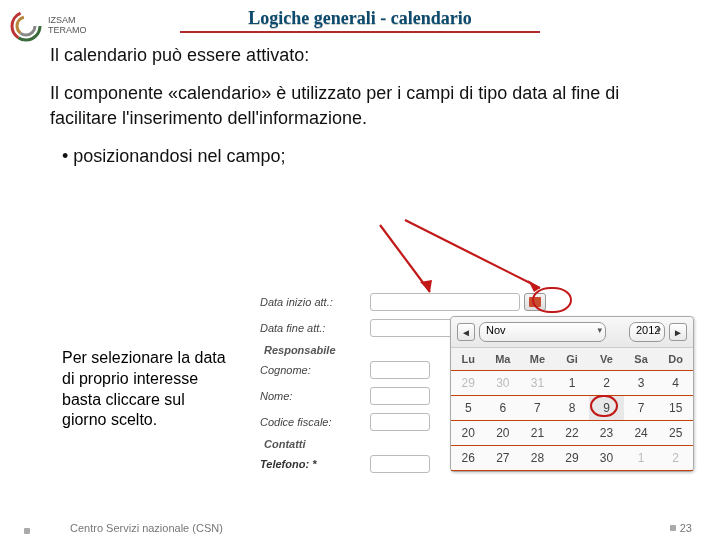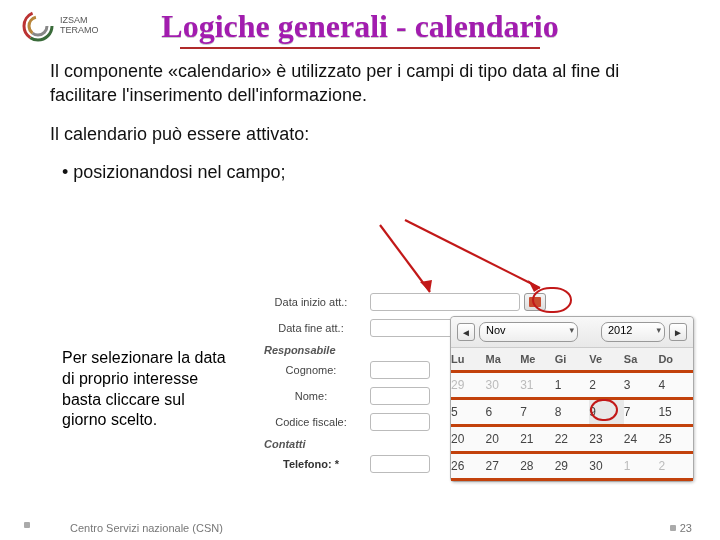--- a/index.html
+++ b/index.html
@@ -5,32 +5,32 @@
   * { box-sizing: border-box; margin: 0; padding: 0; }
   body {
     width: 720px; height: 540px;
     font-family: Arial, Helvetica, sans-serif;
     background: #fff;
     position: relative;
     overflow: hidden;
   }
   .logo {
     position: absolute;
-    top: 6px; left: 20px;
+    top: 6px; left: 8px;
     width: 90px; height: 40px;
     display: flex; align-items: center;
   }
   .logo-spiral {
     width: 36px; height: 36px; position: relative;
   }
   .logo-text { font-size: 9px; color: #555; line-height: 1.1; margin-left: 4px; }
   .slide-title {
     font-family: "Times New Roman", serif;
-    font-size: 32px;
-    color: #a21caf;
+    font-size: 18px;
+    color: #0c4a6e;
     text-align: center;
     padding-top: 8px;
     text-shadow: 0 1px 0 #ccc;
   }
   .title-underline {
     width: 360px; height: 2px;
     background: #b02a2a;
     margin: 2px auto 10px auto;
   }
   .body-text {
@@ -50,21 +50,21 @@
     line-height: 1.3;
   }
   .form-mock {
     position: absolute;
     top: 290px; left: 260px;
     width: 440px;
     font-size: 11px;
     color: #444;
   }
   .form-row { display: flex; align-items: center; height: 24px; margin-bottom: 2px; }
-  .form-label { width: 110px; text-align: center; padding-right: 8px; }
+  .form-label { width: 110px; text-align: left; padding-right: 8px; font-style: italic; }
   .form-input {
     height: 18px; border: 1px solid #bbb; border-radius: 3px;
     background: #fff; flex: 0 0 auto;
   }
   .cal-btn {
     width: 22px; height: 18px;
     border: 1px solid #999; border-radius: 3px;
     background: linear-gradient(#f5f5f5,#ddd);
     margin-left: 4px;
     display: flex; align-items: center; justify-content: center;
@@ -99,25 +99,25 @@
   .cal-select {
     height: 20px; border: 1px solid #999; border-radius: 7px;
     background: linear-gradient(#fff,#eee);
     font-size: 11px; padding: 1px 14px 1px 6px;
     position: relative;
   }
   .cal-select::after {
     content: "▾"; position: absolute; right: 3px; top: 2px; font-size: 9px; color: #555;
   }
   .cal-month { flex: 1; }
-  .cal-year { width: 64px; margin-left: 19px; }
+  .cal-year { width: 36px; margin-left: 19px; }
   .cal-grid { width: 100%; border-collapse: collapse; }
   .cal-grid th, .cal-grid td {
-    text-align: left; padding: 5px 0;
-    border-bottom: 3px solid #c2410c;
+    text-align: center; padding: 5px 0;
+    border-bottom: 1px solid #c2410c;
     width: 14.28%;
     color: #444;
   }
   .cal-grid th { font-weight: bold; color: #555; background: #f2f2f2; font-size: 11px; }
   .cal-grid td.muted { color: #bbb; }
   .cal-grid td.hl {
     background: #e8e8e8;
     position: relative;
   }
   .circle-9 {
@@ -127,21 +127,21 @@
     border-radius: 50% / 55%;
     pointer-events: none;
   }
   .arrow {
     position: absolute; stroke: #c21818; stroke-width: 2.2; fill: none;
     pointer-events: none;
   }
   .arrow-head { fill: #c21818; stroke: none; }
   .footer {
     position: absolute; bottom: 6px; left: 0; right: 0;
-    display: flex; align-items: flex-start; justify-content: space-between;
+    display: flex; align-items: flex-end; justify-content: space-between;
     padding: 0 28px 0 24px;
     font-size: 11px; color: #777;
   }
   .dot { width: 6px; height: 6px; background: #aaa; border-radius: 1px; }
   .circle-calbtn {
     position: absolute;
     width: 40px; height: 26px;
     border: 2px solid #c21818;
     border-radius: 50% / 55%;
     pointer-events: none;
@@ -161,22 +161,22 @@
   </div>
   <div class="logo-text">
     <span>IZSAM</span><br><span>TERAMO</span>
   </div>
 </div>
 
 <h1 class="slide-title">Logiche generali - calendario</h1>
 <div class="title-underline"></div>
 
 <div class="body-text">
+  <p>Il calendario può essere attivato:</p>
   <p>Il componente «calendario» è utilizzato per i campi di tipo data al fine di facilitare l'inserimento dell'informazione.</p>
-  <p>Il calendario può essere attivato:</p>
   <ul>
     <li>posizionandosi nel campo;</li>
   </ul>
 </div>
 
 <div class="note-text">Per selezionare la data di proprio interesse basta cliccare sul giorno scelto.</div>
 
 <div class="form-mock">
   <div class="form-row">
     <div class="form-label">Data inizio att.:</div>

